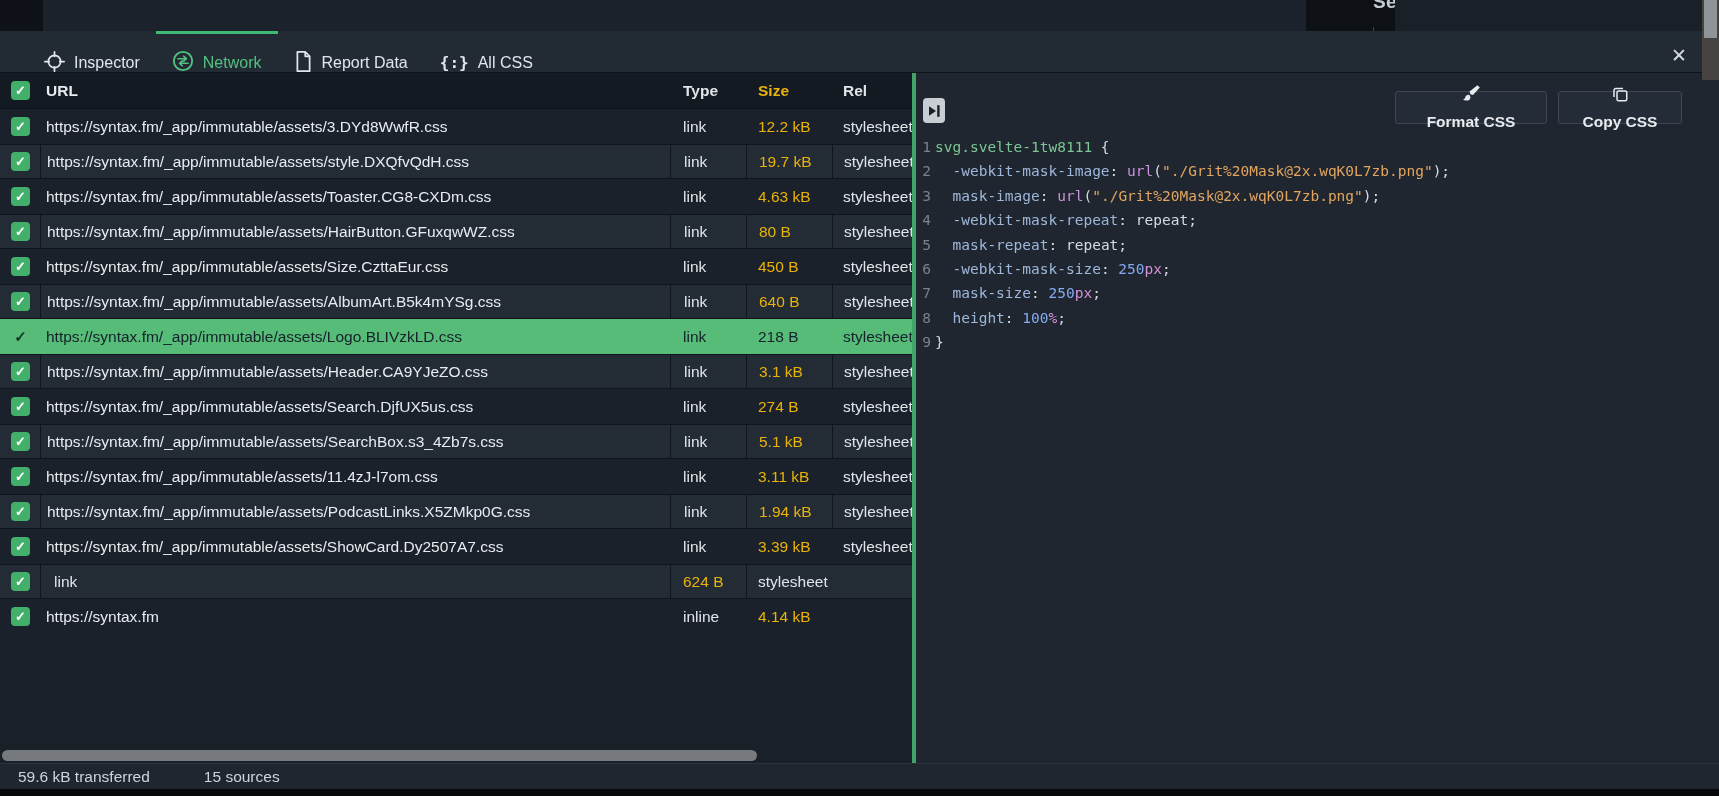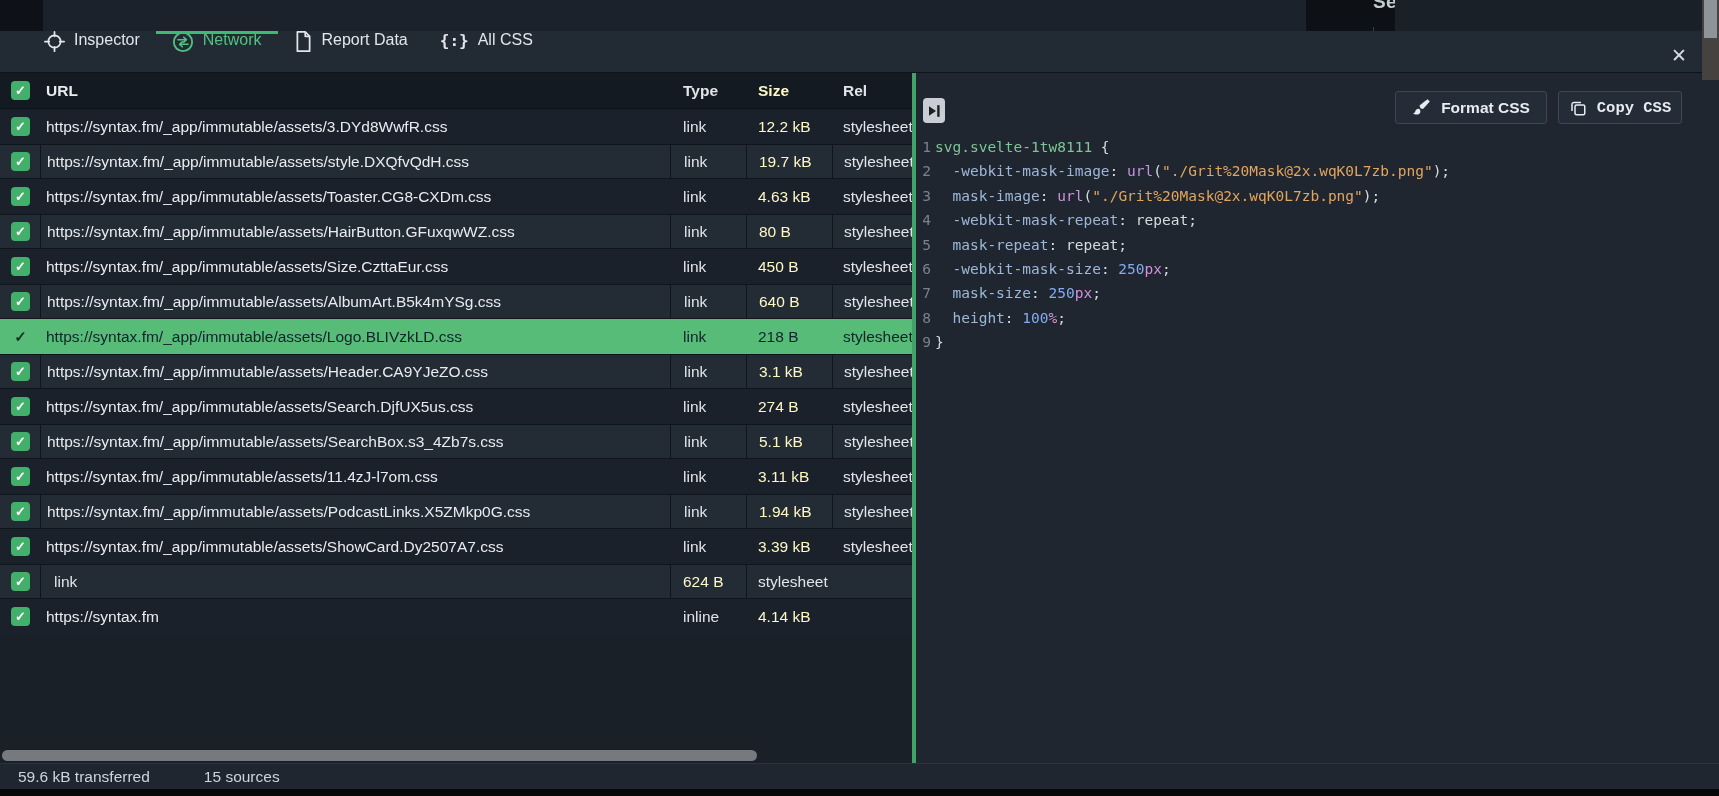--- a/index.html
+++ b/index.html
@@ -12,53 +12,53 @@
   
   .top-strip { position:absolute; left:0; top:0; width:1395px; height:31px; background:#1b222b; overflow:hidden; }
   .top-strip .left-block { position:absolute; left:0; top:0; width:43px; height:31px; background:#0e1218; }
   .top-strip .dark-region { position:absolute; left:1306px; top:0; width:396px; height:31px; background:#0d1014; }
   .selectors-heading { position:absolute; left:67px; top:-9px; font-size:19px; font-weight:700; color:#c6cbd1; letter-spacing:.3px; }
   .hdr-vline { position:absolute; left:67px; top:27px; width:1px; height:4px; background:#3a4149; }
   .page-scroll-track { position:absolute; left:1702px; top:0; width:17px; height:80px; background:#45423f; z-index:5; }
   .page-scroll-thumb { position:absolute; left:2px; top:0; width:13px; height:38px; background:#8f9499; }
   
   .tab-bar { position:absolute; left:0; top:31px; width:1719px; height:42px; background:#222a34; display:flex; align-items:center; padding-left:28px; border-bottom:1px solid #0f141a; }
-  .tab { position:relative; height:100%; display:flex; align-items:flex-start; gap:9px; padding:0 16px; font-size:16px; color:#e2e6eb; cursor:pointer; }
+  .tab { position:relative; height:100%; display:flex; align-items:flex-end; gap:9px; padding:0 16px; font-size:16px; color:#e2e6eb; cursor:pointer; }
   .tab.active { color:#52c180; }
   .tab.active::before { content:''; position:absolute; top:0; left:0; right:0; height:3px; background:#3fba73; }
   .tab .braces { font-family:"DejaVu Sans Mono", monospace; font-size:16px; font-weight:700; }
   .close-btn { position:absolute; left:1666px; top:42px; width:26px; height:26px; display:flex; align-items:center; justify-content:center; font-size:19px; color:#d6dbe1; cursor:pointer; }
   
   .main { position:absolute; left:0; top:73px; width:1719px; height:690px; }
   .left-panel { position:absolute; left:0; top:0; width:912px; height:690px; background:#1a2027; }
   .vdivider { position:absolute; left:912px; top:0; width:4px; height:690px; background:#42a368; }
   .right-panel { position:absolute; left:916px; top:0; width:803px; height:690px; background:#20262f; }
   
   .trow, .thead { display:grid; grid-template-columns:40px 630px 76px 86px 80px; align-items:stretch; }
   .thead { height:36px; background:#141a22; font-weight:700; font-size:15.5px; border-bottom:1px solid #0c1116; }
   .trow { height:35px; font-size:15.5px; }
   .cell { display:flex; align-items:center; overflow:hidden; white-space:nowrap; }
   .c-url { padding-left:6px; color:#e8ebef; }
   .c-type { padding-left:13px; color:#e1e5ea; }
-  .c-size { padding-left:12px; color:#fef9c3; }
+  .c-size { padding-left:12px; color:#eab308; }
   .c-rel { padding-left:11px; color:#e1e5ea; }
   .trow.dark { background:#1b212b; }
   .trow.lite { background:#232b35; border-top:1px solid #10151c; border-bottom:1px solid #10151c; }
   .trow.lite .cell + .cell { border-left:1px solid #10151c; }
   .trow.selected { background:#56bc78; color:#15222b; }
   .trow.selected .cell { color:#15222b; }
   .cb { width:19px; height:19px; margin-left:11px; border-radius:4px; background:#42af6a; color:#fff; display:flex; align-items:center; justify-content:center; font-size:13px; font-weight:700; flex:none; cursor:pointer; }
   .cb.bare { background:transparent; color:#143022; font-size:15px; }
   
   .h-scrollbar { position:absolute; left:2px; top:677px; width:755px; height:11px; background:#76797d; border-radius:6px; cursor:pointer; }
   
   .collapse-btn { position:absolute; left:7px; top:25px; width:22px; height:25px; background:#c9ced5; border-radius:4px; display:flex; align-items:center; justify-content:center; cursor:pointer; }
-  .panel-btn { position:absolute; top:18px; height:33px; border:1px solid #3e4652; background:#242c38; border-radius:3px; display:flex; align-items:center; justify-content:center; gap:10px; color:#e8ebef; font-size:15.5px; font-weight:700; cursor:pointer; }
+  .panel-btn { position:absolute; top:18px; height:33px; border:1px solid #3e4652; background:#242c38; border-radius:3px; display:flex; align-items:center; justify-content:center; gap:10px; color:#e8ebef; font-size:15.5px; font-weight:700; cursor:pointer;flex-direction:column; }
   .btn-format { left:479px; width:152px; }
-  .btn-copy { left:642px; width:124px;font-family:Liberation Mono, monospace; }
+  .btn-copy { left:642px; width:124px; }
   
   .code { position:absolute; left:0; top:62px; font-family:"DejaVu Sans Mono", monospace; font-size:14.5px; line-height:24.4px; }
   .cline { display:flex; white-space:pre; }
   .ln { width:15px; text-align:right; color:#7b828c; flex:none; }
   .lt { margin-left:4px; }
   .tk-sel { color:#7cc795; }
   .tk-prop { color:#9db7da; }
   .tk-pun { color:#d6dbe1; }
   .tk-str { color:#e2a55e; }
   .tk-fn { color:#c793dc; }

